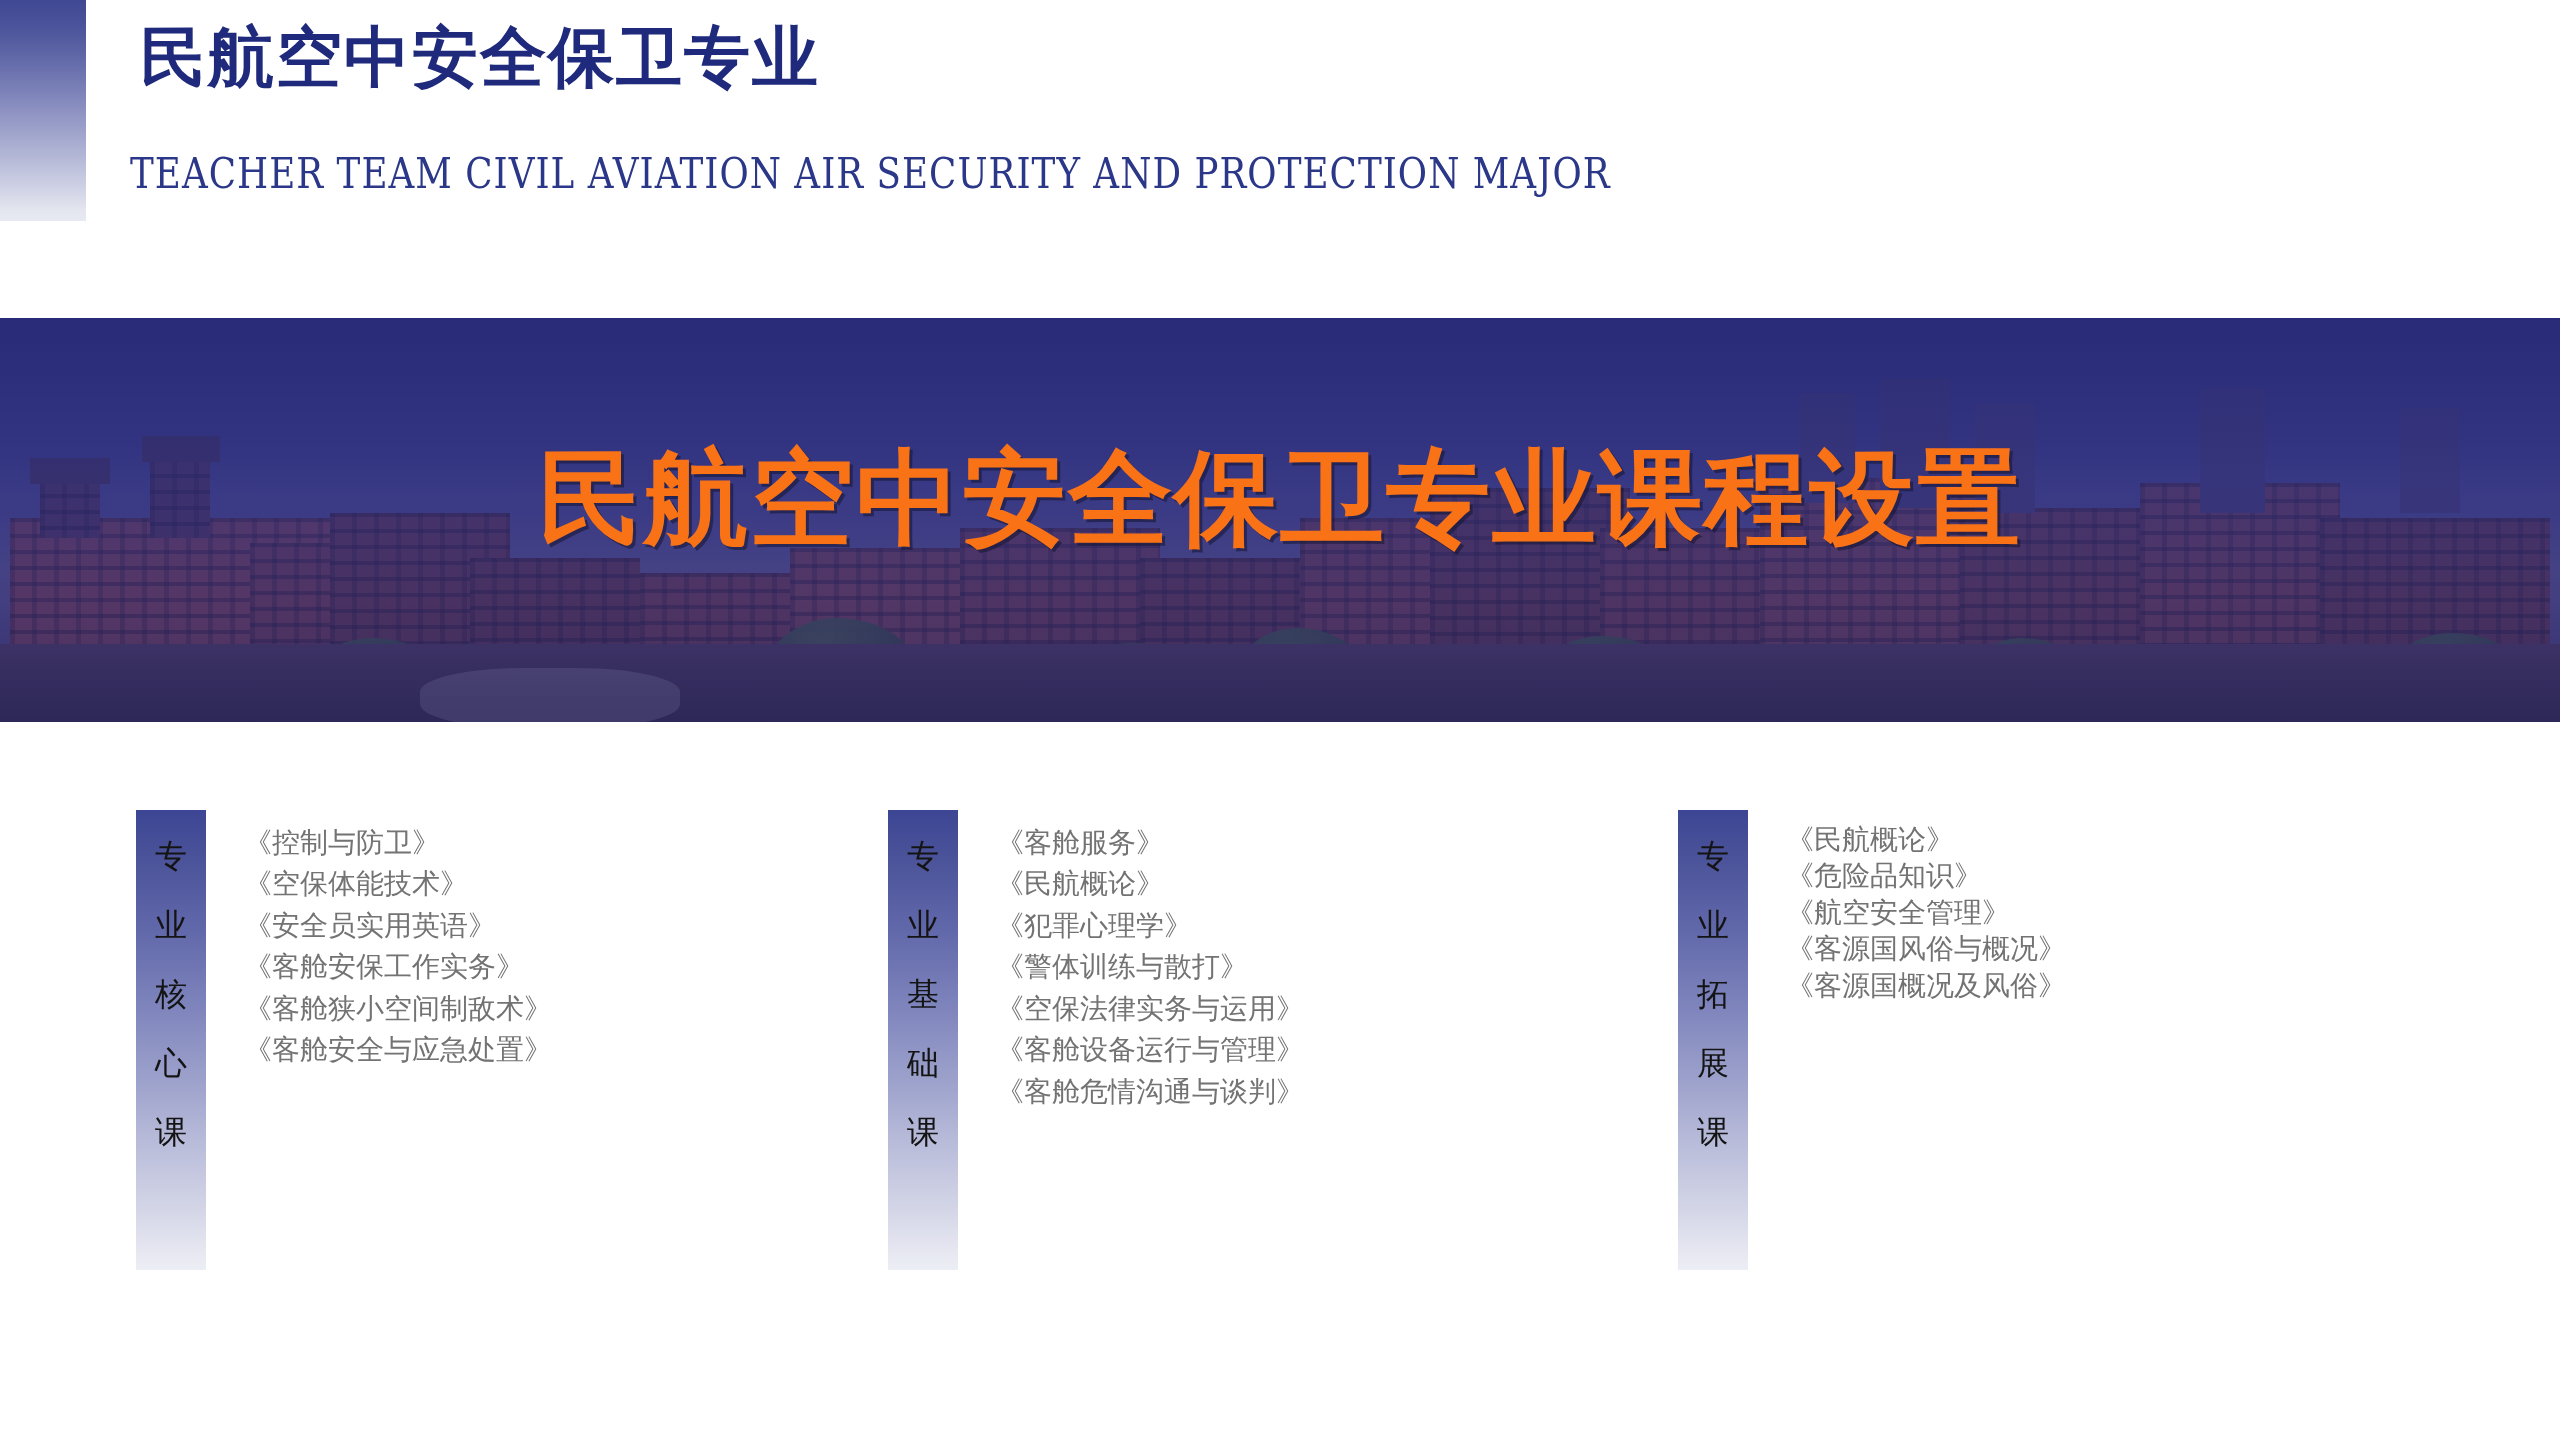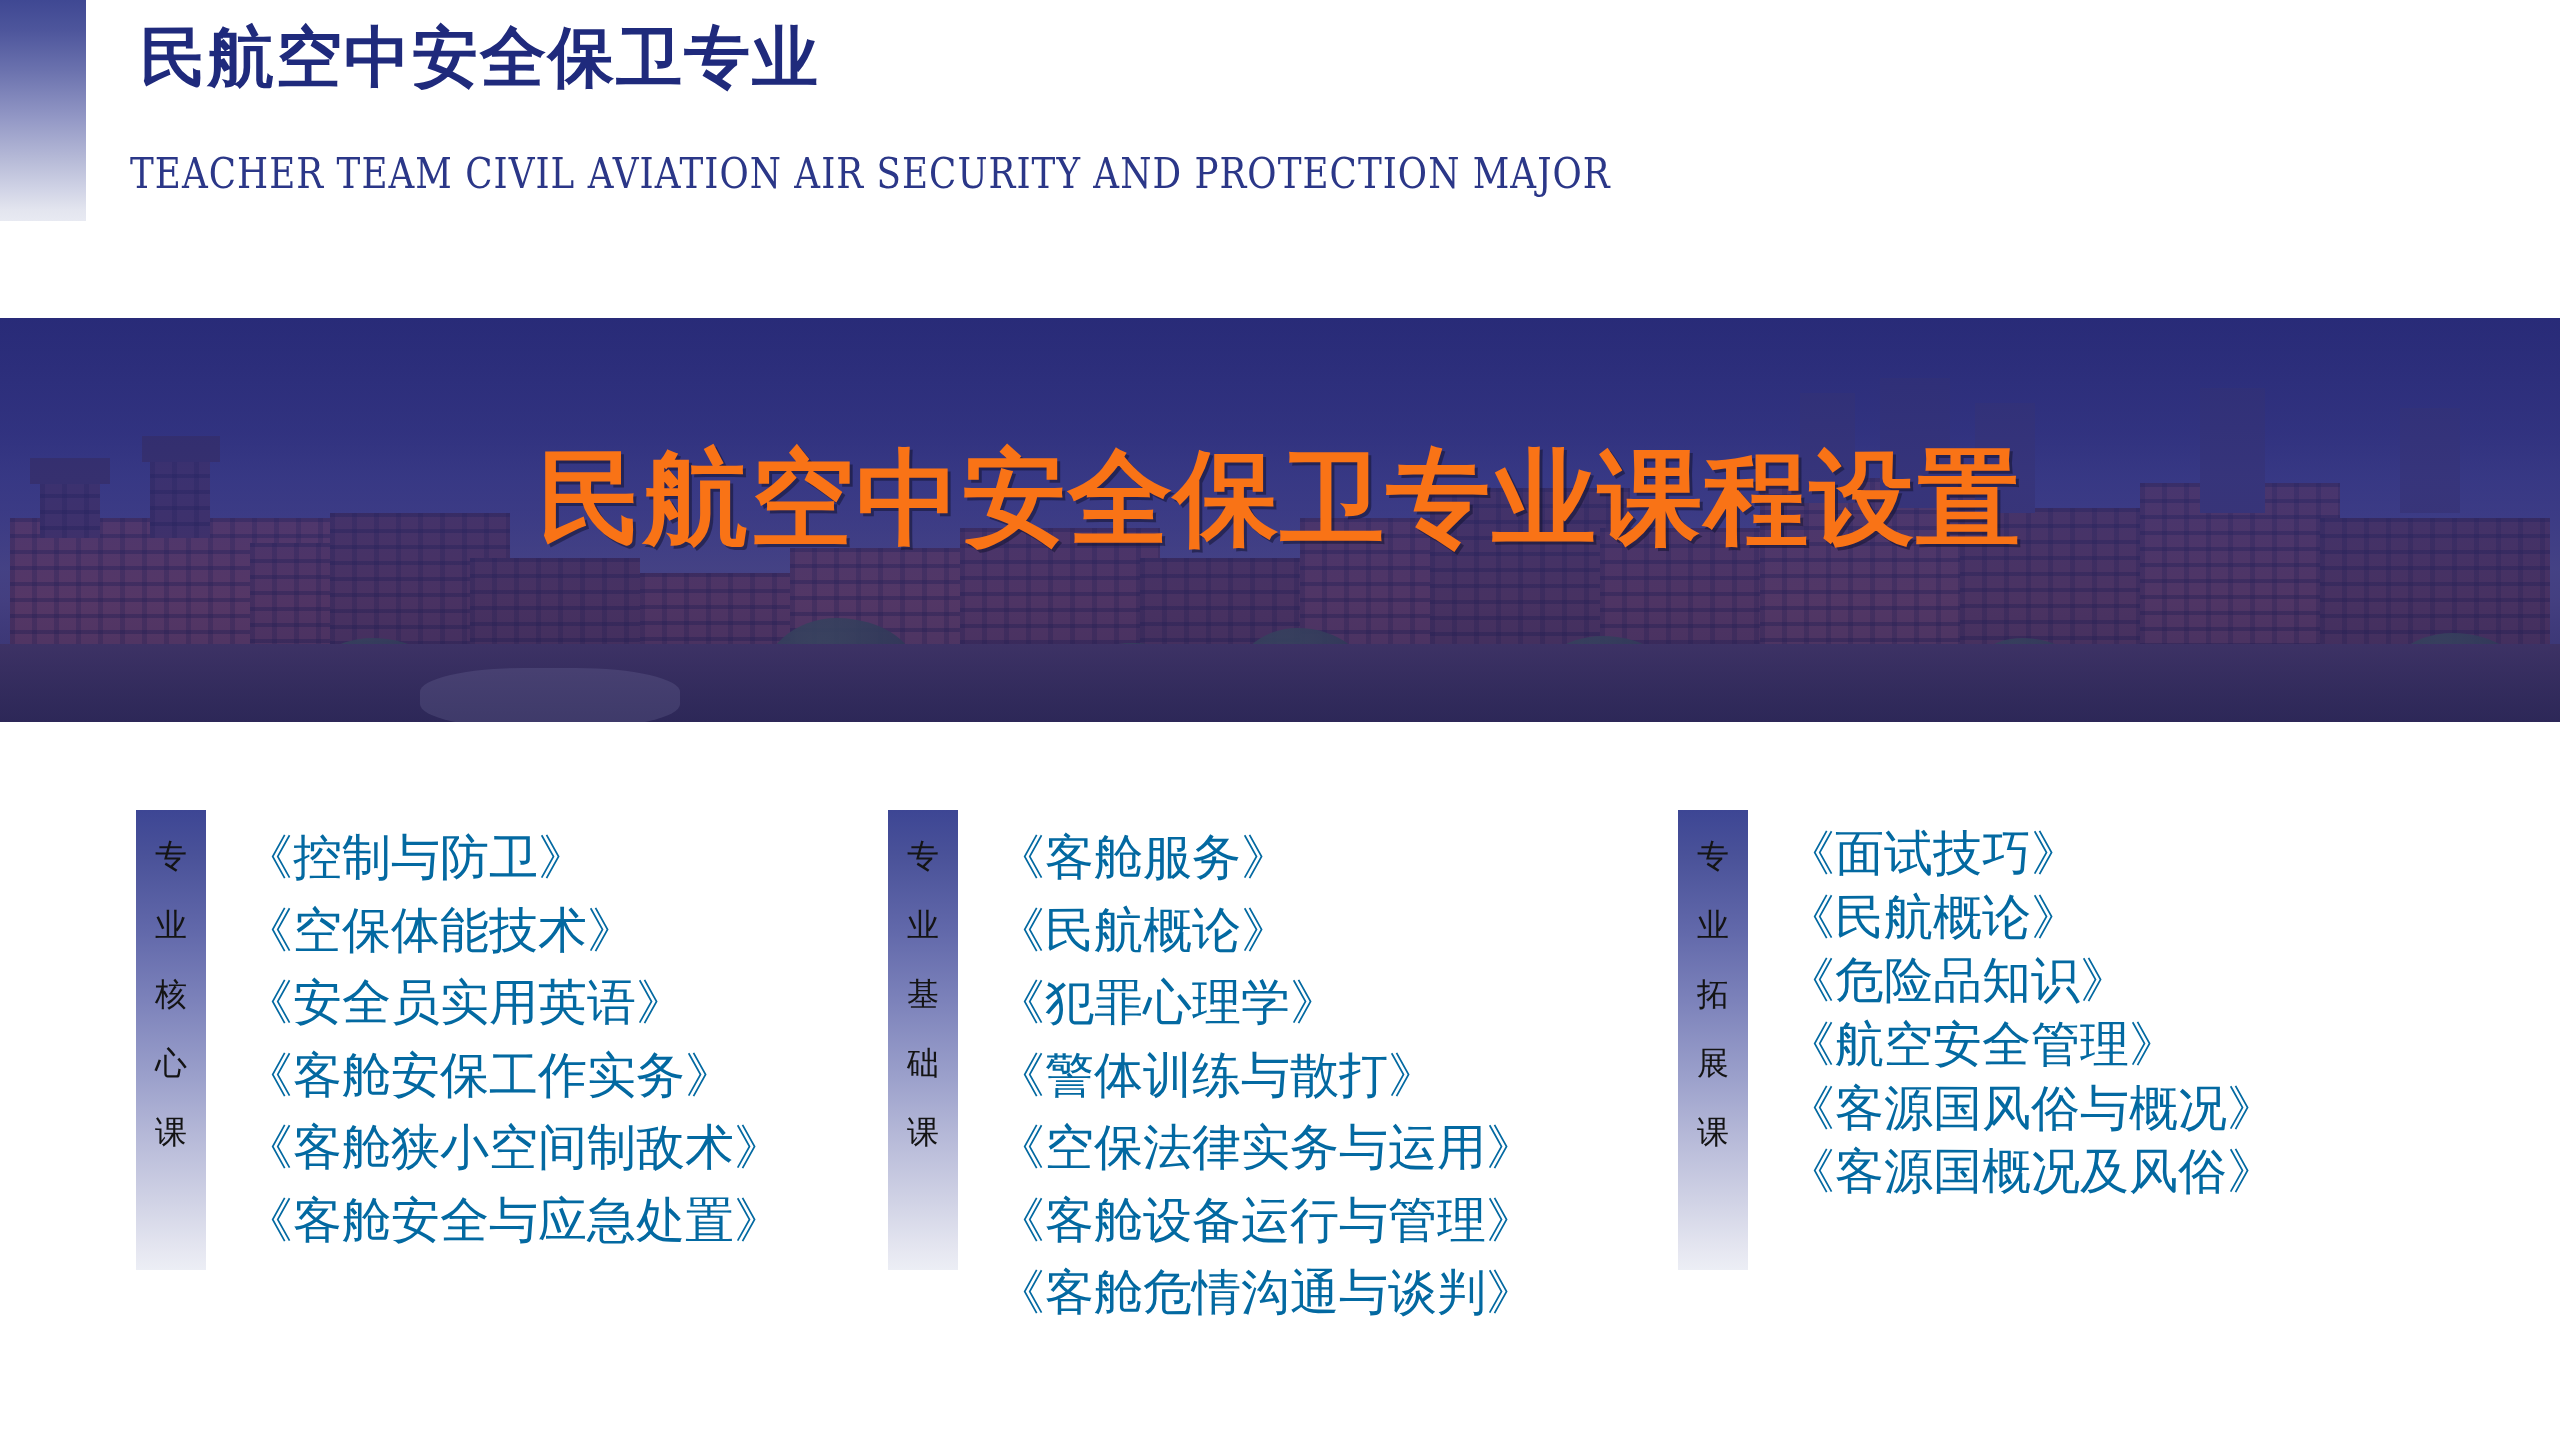--- a/index.html
+++ b/index.html
@@ -160,23 +160,23 @@
   }
   .cat-label span {
     display: block;
     margin-bottom: 37px;
   }
   .course-list {
     margin-left: 38px;
     padding-top: 12px;
   }
   .course-item {
-    font-size: 49px;
+    font-size: 28px;
     line-height: 1.48;
-    color: #0369a1;
+    color: #737373;
     white-space: nowrap;
     font-family: "DejaVu Serif", "Liberation Serif", serif;
   }
   .tight .course-item { line-height: 1.30; }
 </style>
 </head>
 <body>
 
 <div id="header">
   <div id="header-accent-bar"></div>
@@ -283,21 +283,20 @@
     <div class="cat-bar">
       <div class="cat-label">
         <span>专</span>
         <span>业</span>
         <span>拓</span>
         <span>展</span>
         <span>课</span>
       </div>
     </div>
     <div class="course-list tight">
-      <div class="course-item">《面试技巧》</div>
       <div class="course-item">《民航概论》</div>
       <div class="course-item">《危险品知识》</div>
       <div class="course-item">《航空安全管理》</div>
       <div class="course-item">《客源国风俗与概况》</div>
       <div class="course-item">《客源国概况及风俗》</div>
     </div>
   </div>
 
 </div>
 

